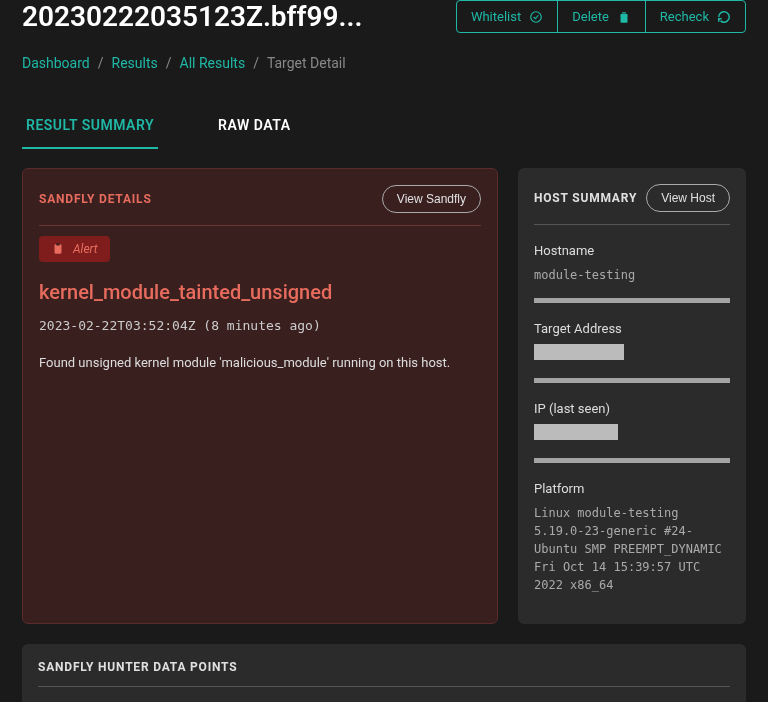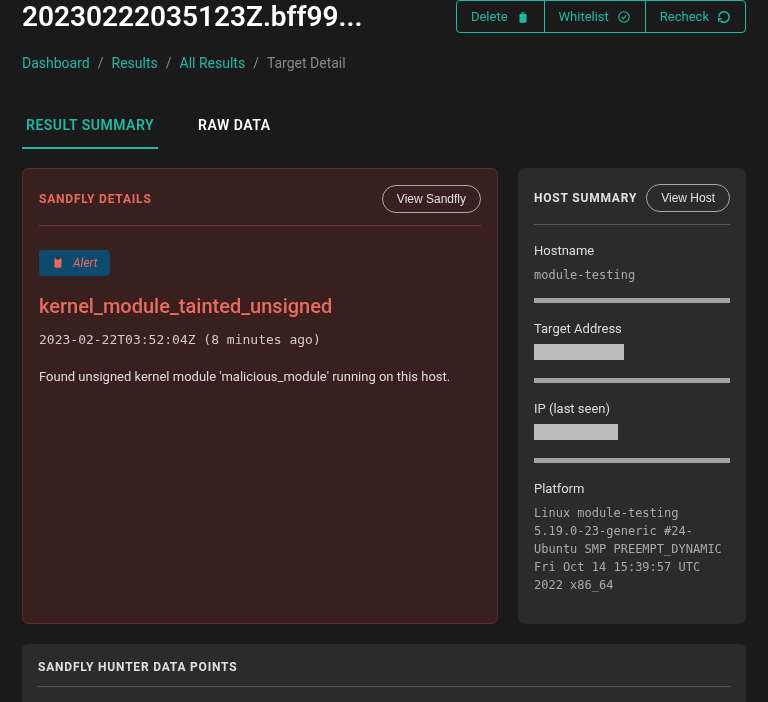--- a/index.html
+++ b/index.html
@@ -49,21 +49,21 @@
       gap: 8px;
       align-items: center;
       margin-top: 22px;
       font-size: 14px;
     }
     .breadcrumb a { color: #1fb8a6; text-decoration: none; }
     .breadcrumb .sep { color: #888; }
     .breadcrumb .current { color: #888; }
     .tabs {
       display: flex;
-      gap: 36px;
+      gap: 56px;
       margin-top: 36px;
       border-bottom: 1px solid transparent;
     }
     .tab {
       padding: 10px 4px 14px 4px;
       font-size: 14px;
       font-weight: 600;
       letter-spacing: 0.5px;
       color: #ffffff;
       cursor: pointer;
@@ -104,24 +104,24 @@
       padding: 6px 14px;
       font-size: 12px;
       color: #e0e0e0;
       background: transparent;
       cursor: pointer;
     }
     .alert-badge {
       display: inline-flex;
       align-items: flex-start;
       gap: 8px;
-      background: #0c4a6e;
+      background: #7f1d1d;
       padding: 6px 12px;
       border-radius: 4px;
-      margin-top: 24px;
+      margin-top: 10px;
       font-size: 12px;
       font-style: italic;
       color: #e86c5e;
     }
     .alert-badge svg { width: 14px; height: 14px; }
     .sandfly-name {
       color: #e86c5e;
       font-size: 20px;
       font-weight: 500;
       margin-top: 18px;
@@ -175,30 +175,30 @@
     .hunter-key { font-size: 13px; color: #ddd; }
   </style>
 </head>
 <body>
 
 <div class="page">
   <div class="header-row">
     <div class="page-title">20230222035123Z.bff99...</div>
     <div class="action-btns">
       <div class="action-btn">
-        <span>Delete</span>
-        <svg viewBox="0 0 24 24" fill="#1fb8a6">
-            <path d="M6 7h12v13a2 2 0 0 1-2 2H8a2 2 0 0 1-2-2V7zm3-3h6l1 2H8l1-2z"></path>
-          </svg>
-      </div>
-      <div class="action-btn">
         <span>Whitelist</span>
         <svg viewBox="0 0 24 24" fill="none" stroke="#1fb8a6" stroke-width="2">
             <circle cx="12" cy="12" r="9"></circle>
             <path d="M8 12l3 3 5-6"></path>
+          </svg>
+      </div>
+      <div class="action-btn">
+        <span>Delete</span>
+        <svg viewBox="0 0 24 24" fill="#1fb8a6">
+            <path d="M6 7h12v13a2 2 0 0 1-2 2H8a2 2 0 0 1-2-2V7zm3-3h6l1 2H8l1-2z"></path>
           </svg>
       </div>
       <div class="action-btn">
         <span>Recheck</span>
         <svg viewBox="0 0 24 24" fill="none" stroke="#1fb8a6" stroke-width="2.5">
             <path d="M3 12a9 9 0 1 1 3 6.7"></path>
             <path d="M3 20v-5h5"></path>
           </svg>
       </div>
     </div>

